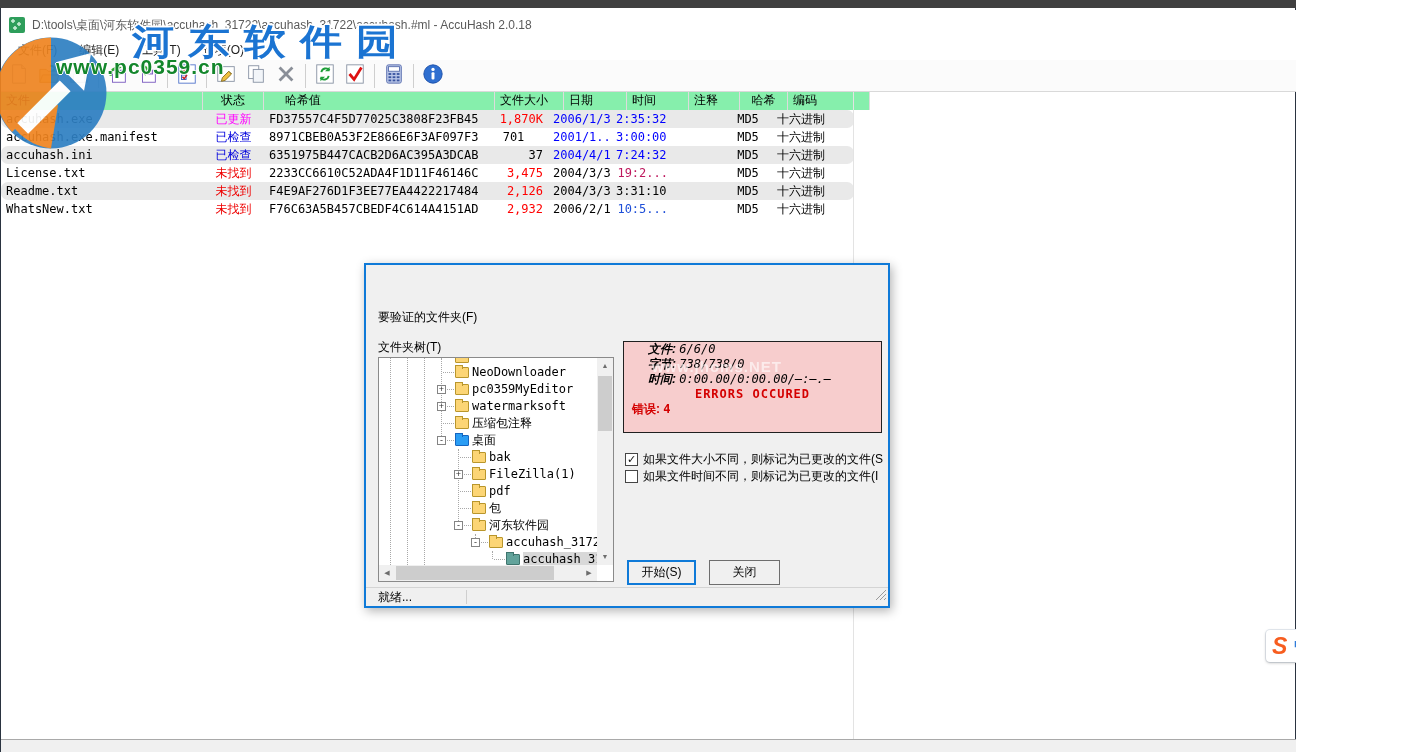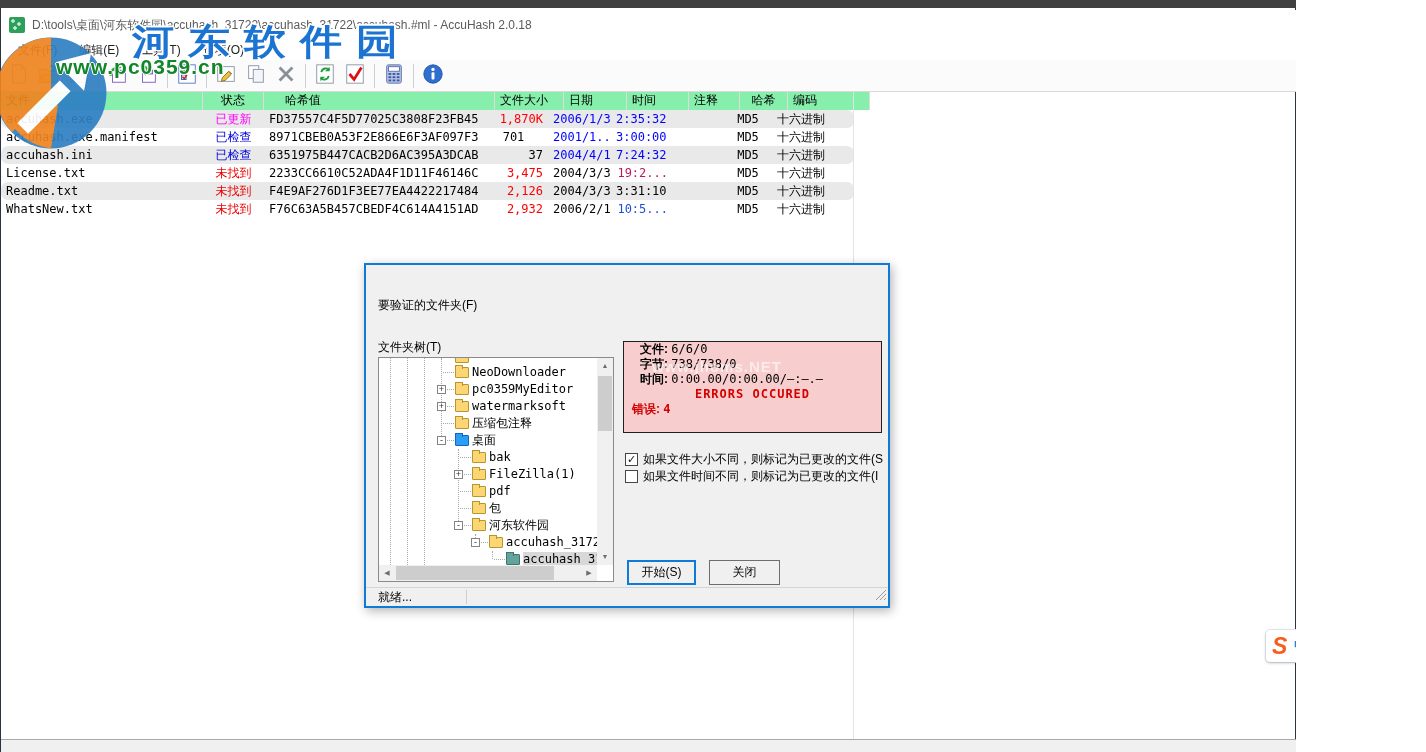--- a/index.html
+++ b/index.html
@@ -74,21 +74,21 @@
   .ficon.teal::before { border-color:#3f756e; }
   .tlabel { position:absolute; top:1px; height:15px; line-height:15px; white-space:nowrap; color:#000; }
   .trow.sel .tlabel { background:#d8d8d8; overflow:hidden; }
   .sbar-v { position:absolute; right:0; top:0; width:16px; height:207px; background:#f0f0f0; }
   .sbar-h { position:absolute; left:0; bottom:0; width:218px; height:16px; background:#f0f0f0; }
   .sarrow { position:absolute; font-size:7px; color:#6d6d6d; text-align:center; width:16px; height:16px; line-height:16px; }
   .sthumb { position:absolute; background:#cdcdcd; }
   .stats { position:absolute; left:257px; top:76px; width:259px; height:92px; background:#f7cdcd; border:1px solid #202020;
            font-size:12px; color:#000; overflow:hidden; }
   .stats-title { text-align:center; font-weight:bold; margin-top:3px; }
-  .stats-line { padding-left:16px; height:15px; line-height:15px; white-space:nowrap; }
+  .stats-line { padding-left:24px; height:15px; line-height:15px; white-space:nowrap;font-style:italic; }
   .stats-line b { font-weight:bold; }
   .stats-err-banner { text-align:center; font-weight:bold; color:#d40000; height:15px; line-height:15px; letter-spacing:1px;
                       font-family:"DejaVu Sans Mono","Liberation Mono",monospace; }
   .stats-errline { padding-left:8px; height:15px; line-height:15px; color:#d40000; font-weight:bold; }
   .stats-wm { position:absolute; left:28px; top:16px; font-size:15px; font-weight:bold; color:rgba(255,255,255,.6);
               letter-spacing:1px; }
   .chkrow { position:absolute; left:259px; width:262px; height:16px; display:flex; align-items:center; overflow:hidden; white-space:nowrap; }
   .chkbox { width:13px; height:13px; background:#fff; border:1px solid #454545; flex:none; font-size:11px; line-height:11px;
             text-align:center; color:#111; font-weight:bold; }
   .chklabel { font-size:12px; margin-left:5px; }
@@ -331,21 +331,21 @@
         <div class="lcell" style="width: 48px; text-align: center; color: rgb(0, 0, 0);">MD5</div>
         <div class="lcell" style="width: 82px; text-align: left; color: rgb(0, 0, 0);">十六进制</div>
       </div>
     </div>
   <div class="endline"></div>
 
   <div class="statusbar-main"></div>
   <div class="taskbar"></div>
 
   <div class="dialog">
-    <div class="dlg-label" style="left:12px; top:32px;text-align:center;">要验证的文件夹(F)</div>
+    <div class="dlg-label" style="left:12px; top:44px;text-align:center;">要验证的文件夹(F)</div>
     <div class="dlg-label" style="left:12px; top:74px;">文件夹树(T)</div>
 
     <div class="treebox">
       <div class="tree-rows" id="tree-rows">
         <div class="tguide" style="left:11px; top:0; height:207px;"></div>
         <div class="tguide" style="left:28px; top:0; height:207px;"></div>
         <div class="tguide" style="left:45px; top:0; height:207px;"></div>
         <div class="tguide" style="left:62px; top:0; height:82px;"></div>
         <div class="tguide" style="left:79px; top:91px; height:76px;"></div>
         <div class="tguide" style="left:96px; top:176px; height:8px;"></div>

